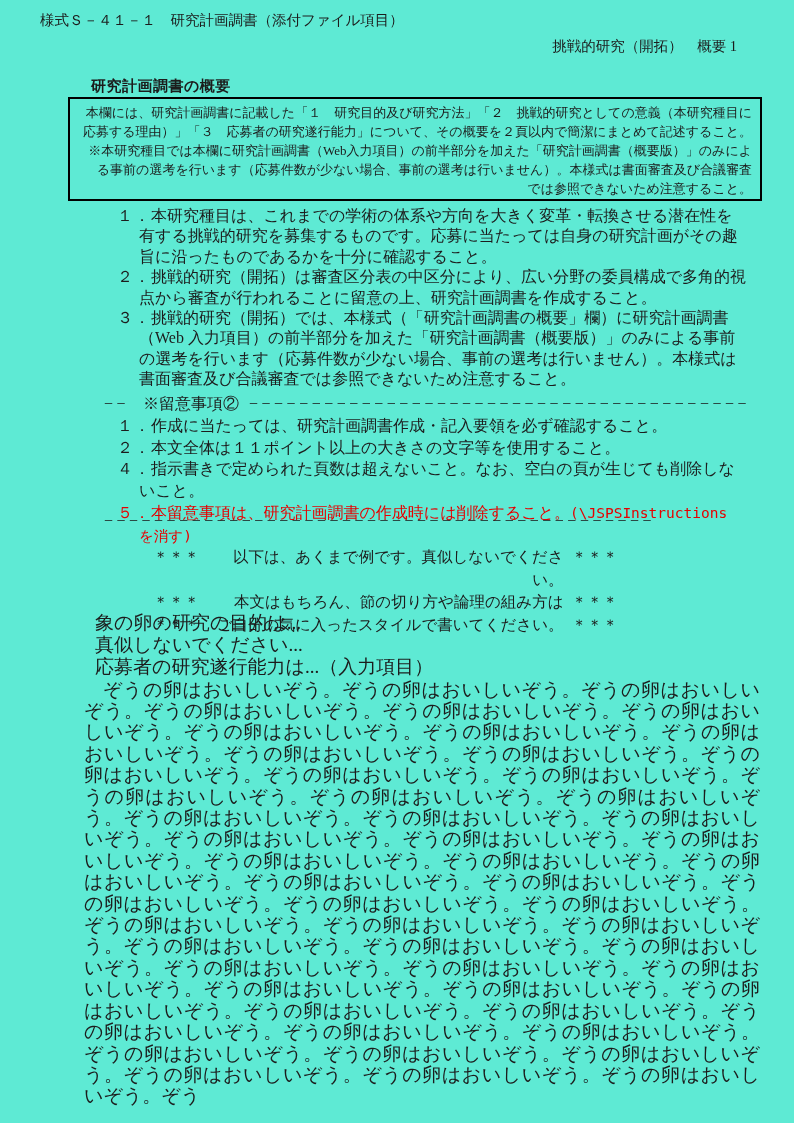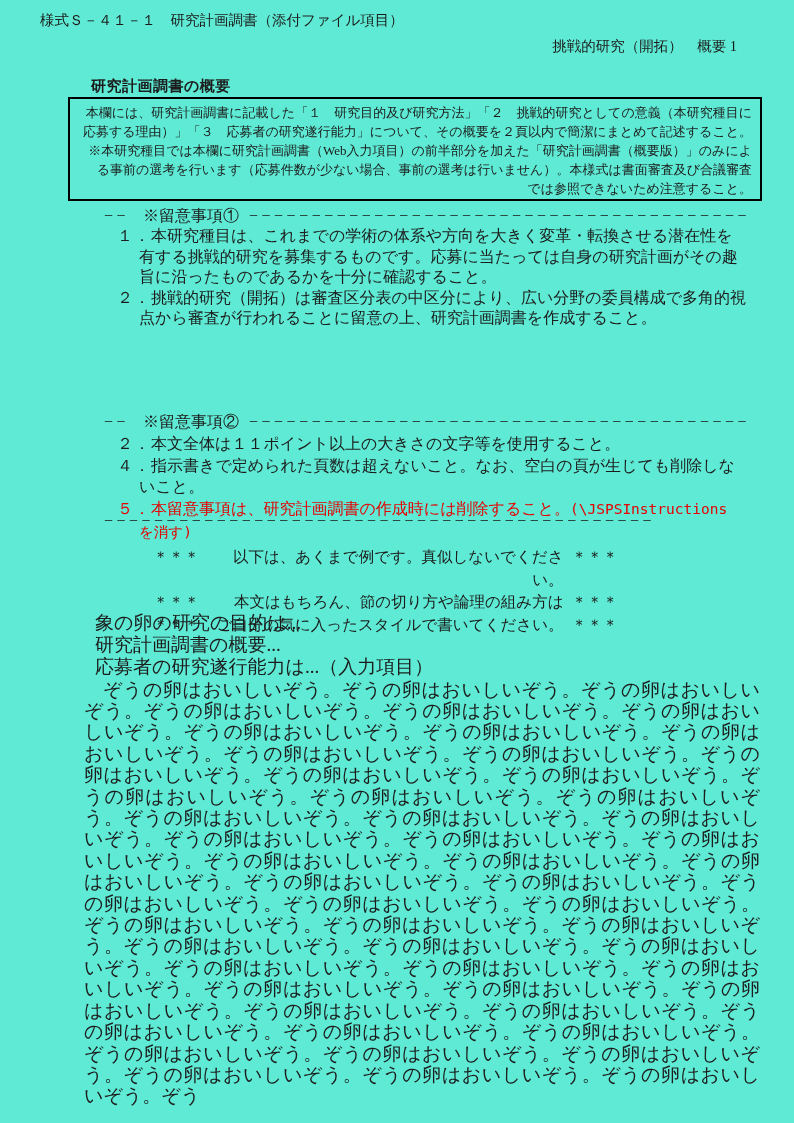--- a/index.html
+++ b/index.html
@@ -30,21 +30,21 @@
     border:2px solid #000;box-sizing:border-box;
     padding:4px 8px;font-size:13px;line-height:19px;text-align:right;
   }
   .instruction-box p{margin:0;}
   .box-p1{text-indent:0.5em;}
   .box-p2{padding-left:1.4em;text-indent:-0.9em;}
 
   
   .notes{left:104px;width:642px;font-size:16px;}
   .notes-1{top:206px;line-height:20.4px;}
-  .notes-2{top:411px;line-height:21.8px;}
+  .notes-2{top:393px;line-height:21.8px;}
   .note-header{white-space:nowrap;}
   .dashes{letter-spacing:3.5px;white-space:nowrap;}
   .note-label{padding:0 10px 0 14px;}
   .note-item{margin-left:13px;padding-left:22px;text-indent:-22px;}
   .note-item .num{letter-spacing:1px;}
   .red-note{color:#e60000;}
   .code{font-family:"DejaVu Sans Mono",monospace;font-size:14.5px;}
 
   .closing-dashes{left:104px;top:512px;font-size:16px;}
 
@@ -73,31 +73,30 @@
   <div class="abs header-right">挑戦的研究（開拓）　概要 1</div>
 
   <div class="abs section-heading">研究計画調書の概要</div>
 
   <div class="abs instruction-box">
     <p class="box-p1">本欄には、研究計画調書に記載した「１　研究目的及び研究方法」「２　挑戦的研究としての意義（本研究種目に応募する理由）」「３　応募者の研究遂行能力」について、その概要を２頁以内で簡潔にまとめて記述すること。</p>
     <p class="box-p2">※本研究種目では本欄に研究計画調書（Web入力項目）の前半部分を加えた「研究計画調書（概要版）」のみによる事前の選考を行います（応募件数が少ない場合、事前の選考は行いません）。本様式は書面審査及び合議審査では参照できないため注意すること。</p>
   </div>
 
   <div class="abs notes notes-1">
-    <div class="note-header">
-      <span class="dashes">−−</span><span class="note-label">※留意事項①</span><span class="dashes">−−−−−−−−−−−−−−−−−−−−−−−−−−−−−−−−−−−−−−−−</span>
-    </div>
     <div class="note-item"><span class="num">１．</span><span>本研究種目は、これまでの学術の体系や方向を大きく変革・転換させる潜在性を有する挑戦的研究を募集するものです。応募に当たっては自身の研究計画がその趣旨に沿ったものであるかを十分に確認すること。</span></div>
     <div class="note-item"><span class="num">２．</span><span>挑戦的研究（開拓）は審査区分表の中区分により、広い分野の委員構成で多角的視点から審査が行われることに留意の上、研究計画調書を作成すること。</span></div>
+    <div class="note-item"><span class="num">３．</span><span>挑戦的研究（開拓）では、本様式（「研究計画調書の概要」欄）に研究計画調書（Web 入力項目）の前半部分を加えた「研究計画調書（概要版）」のみによる事前の選考を行います（応募件数が少ない場合、事前の選考は行いません）。本様式は書面審査及び合議審査では参照できないため注意すること。</span></div>
   </div>
 
   <div class="abs notes notes-2">
     <div class="note-header">
       <span class="dashes">−−</span><span class="note-label">※留意事項②</span><span class="dashes">−−−−−−−−−−−−−−−−−−−−−−−−−−−−−−−−−−−−−−−−</span>
     </div>
+    <div class="note-item"><span class="num">１．</span><span>作成に当たっては、研究計画調書作成・記入要領を必ず確認すること。</span></div>
     <div class="note-item"><span class="num">２．</span><span>本文全体は１１ポイント以上の大きさの文字等を使用すること。</span></div>
     <div class="note-item"><span class="num">４．</span><span>指示書きで定められた頁数は超えないこと。なお、空白の頁が生じても削除しないこと。</span></div>
     <div class="note-item red-note"><span class="num">５．</span><span>本留意事項は、研究計画調書の作成時には削除すること。</span><span class="code">(\JSPSInstructions を消す)</span></div>
   </div>
 
   <div class="abs closing-dashes dashes">−−−−−−−−−−−−−−−−−−−−−−−−−−−−−−−−−−−−−−−−−−−−</div>
 
   <div class="abs example">
     <div class="example-row">
       <span class="star">＊＊＊</span>
@@ -111,18 +110,18 @@
     </div>
     <div class="example-row">
       <span class="star">＊＊＊</span>
       <span class="example-text">ご自分の気に入ったスタイルで書いてください。</span>
       <span class="star">＊＊＊</span>
     </div>
   </div>
 
   <div class="abs body-text">
     <p class="body-para">象の卵の研究の目的は...</p>
-    <p class="body-para">研究計画調書の概要...</p>
+    <p class="body-para">真似しないでください...</p>
     <p class="body-para">応募者の研究遂行能力は...（入力項目）</p>
     <p class="body-repeated">ぞうの卵はおいしいぞう。ぞうの卵はおいしいぞう。ぞうの卵はおいしいぞう。ぞうの卵はおいしいぞう。ぞうの卵はおいしいぞう。ぞうの卵はおいしいぞう。ぞうの卵はおいしいぞう。ぞうの卵はおいしいぞう。ぞうの卵はおいしいぞう。ぞうの卵はおいしいぞう。ぞうの卵はおいしいぞう。ぞうの卵はおいしいぞう。ぞうの卵はおいしいぞう。ぞうの卵はおいしいぞう。ぞうの卵はおいしいぞう。ぞうの卵はおいしいぞう。ぞうの卵はおいしいぞう。ぞうの卵はおいしいぞう。ぞうの卵はおいしいぞう。ぞうの卵はおいしいぞう。ぞうの卵はおいしいぞう。ぞうの卵はおいしいぞう。ぞうの卵はおいしいぞう。ぞうの卵はおいしいぞう。ぞうの卵はおいしいぞう。ぞうの卵はおいしいぞう。ぞうの卵はおいしいぞう。ぞうの卵はおいしいぞう。ぞうの卵はおいしいぞう。ぞうの卵はおいしいぞう。ぞうの卵はおいしいぞう。ぞうの卵はおいしいぞう。ぞうの卵はおいしいぞう。ぞうの卵はおいしいぞう。ぞうの卵はおいしいぞう。ぞうの卵はおいしいぞう。ぞうの卵はおいしいぞう。ぞうの卵はおいしいぞう。ぞうの卵はおいしいぞう。ぞうの卵はおいしいぞう。ぞうの卵はおいしいぞう。ぞうの卵はおいしいぞう。ぞうの卵はおいしいぞう。ぞうの卵はおいしいぞう。ぞうの卵はおいしいぞう。ぞうの卵はおいしいぞう。ぞうの卵はおいしいぞう。ぞうの卵はおいしいぞう。ぞうの卵はおいしいぞう。ぞうの卵はおいしいぞう。ぞうの卵はおいしいぞう。ぞうの卵はおいしいぞう。ぞうの卵はおいしいぞう。ぞうの卵はおいしいぞう。ぞう</p>
   </div>
 
 </div>
 
 </body></html>

